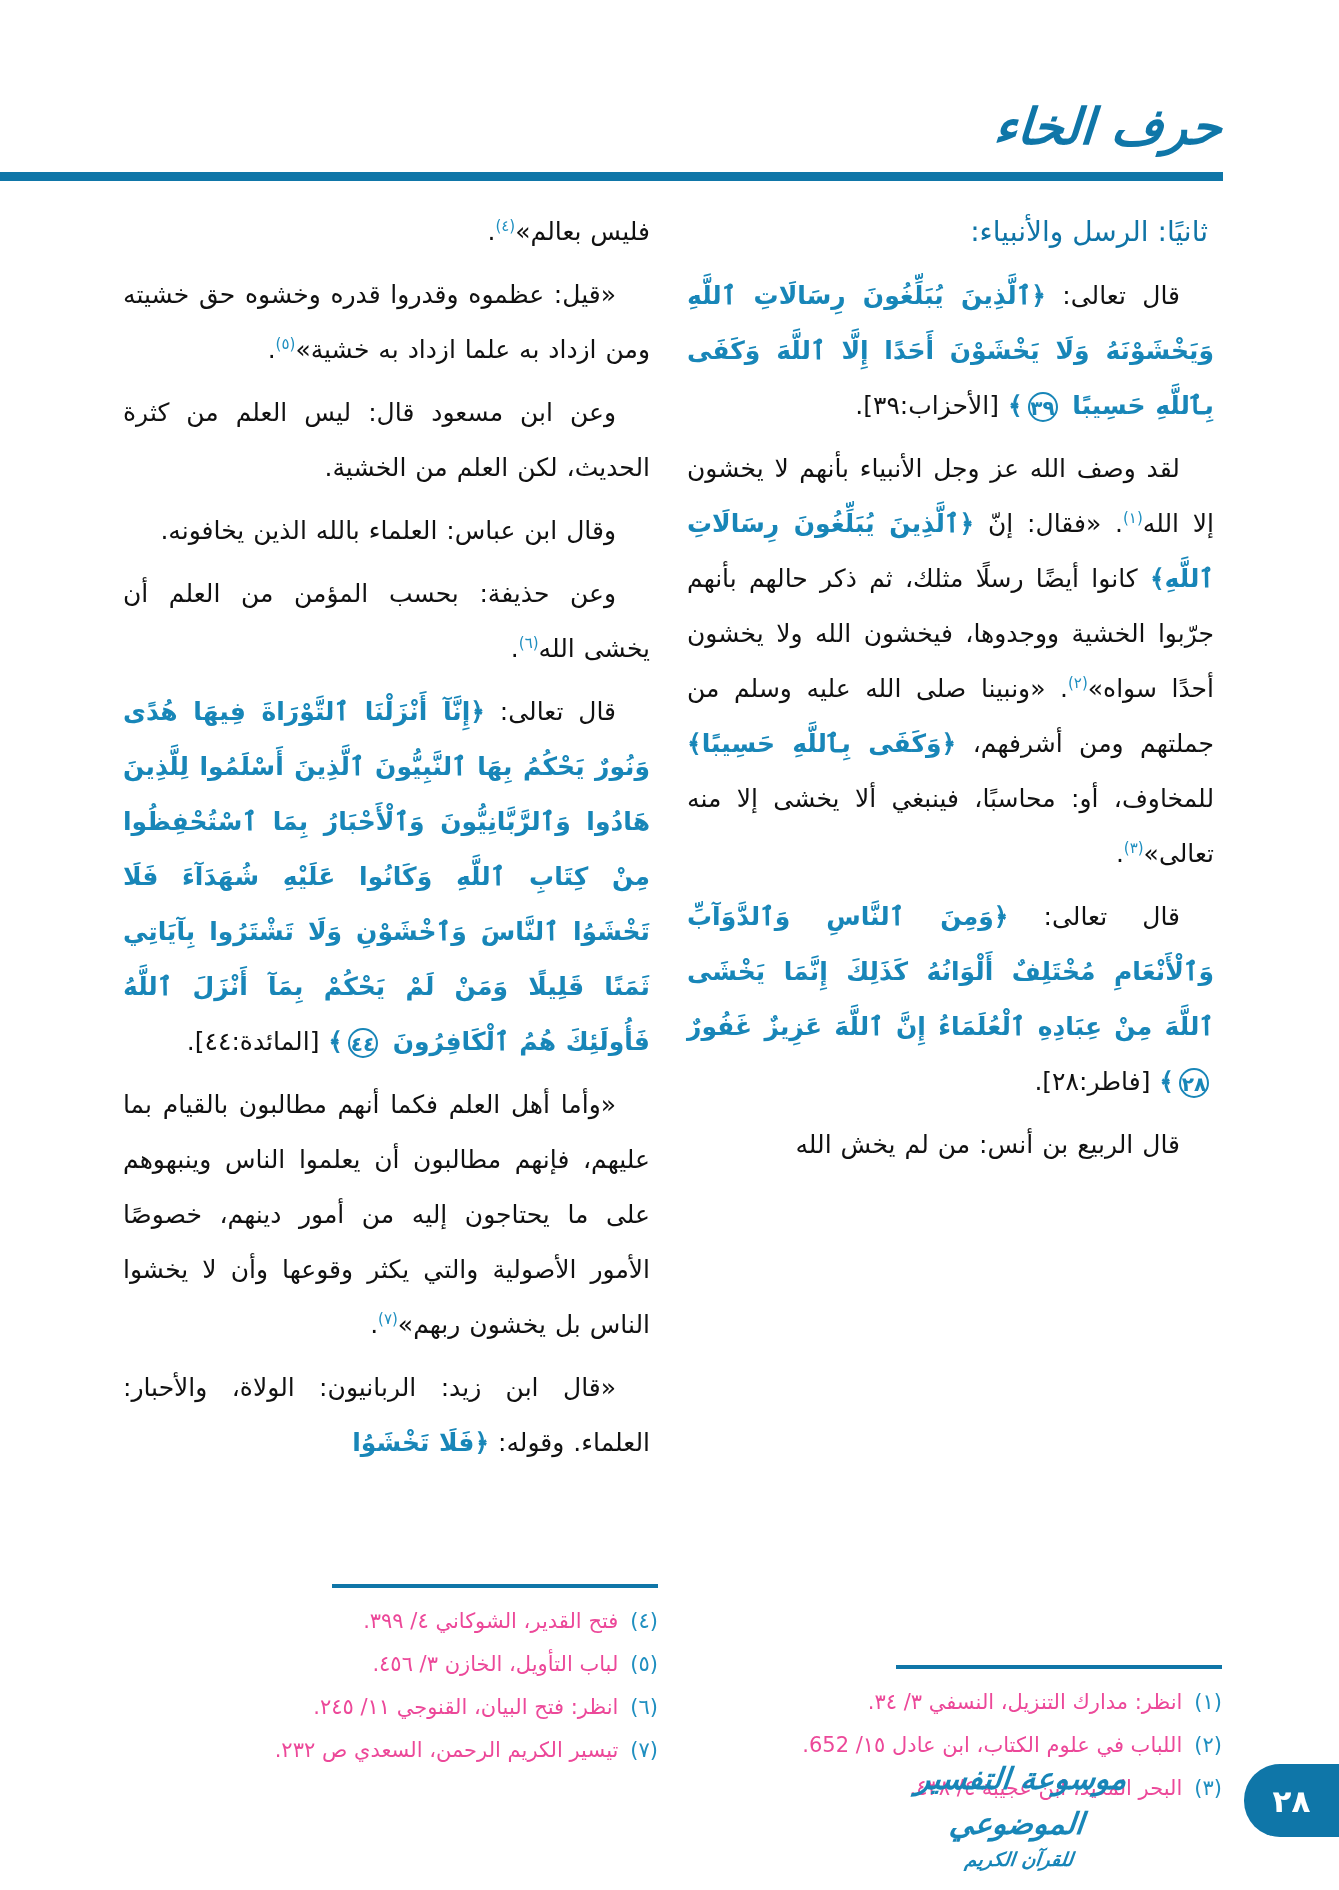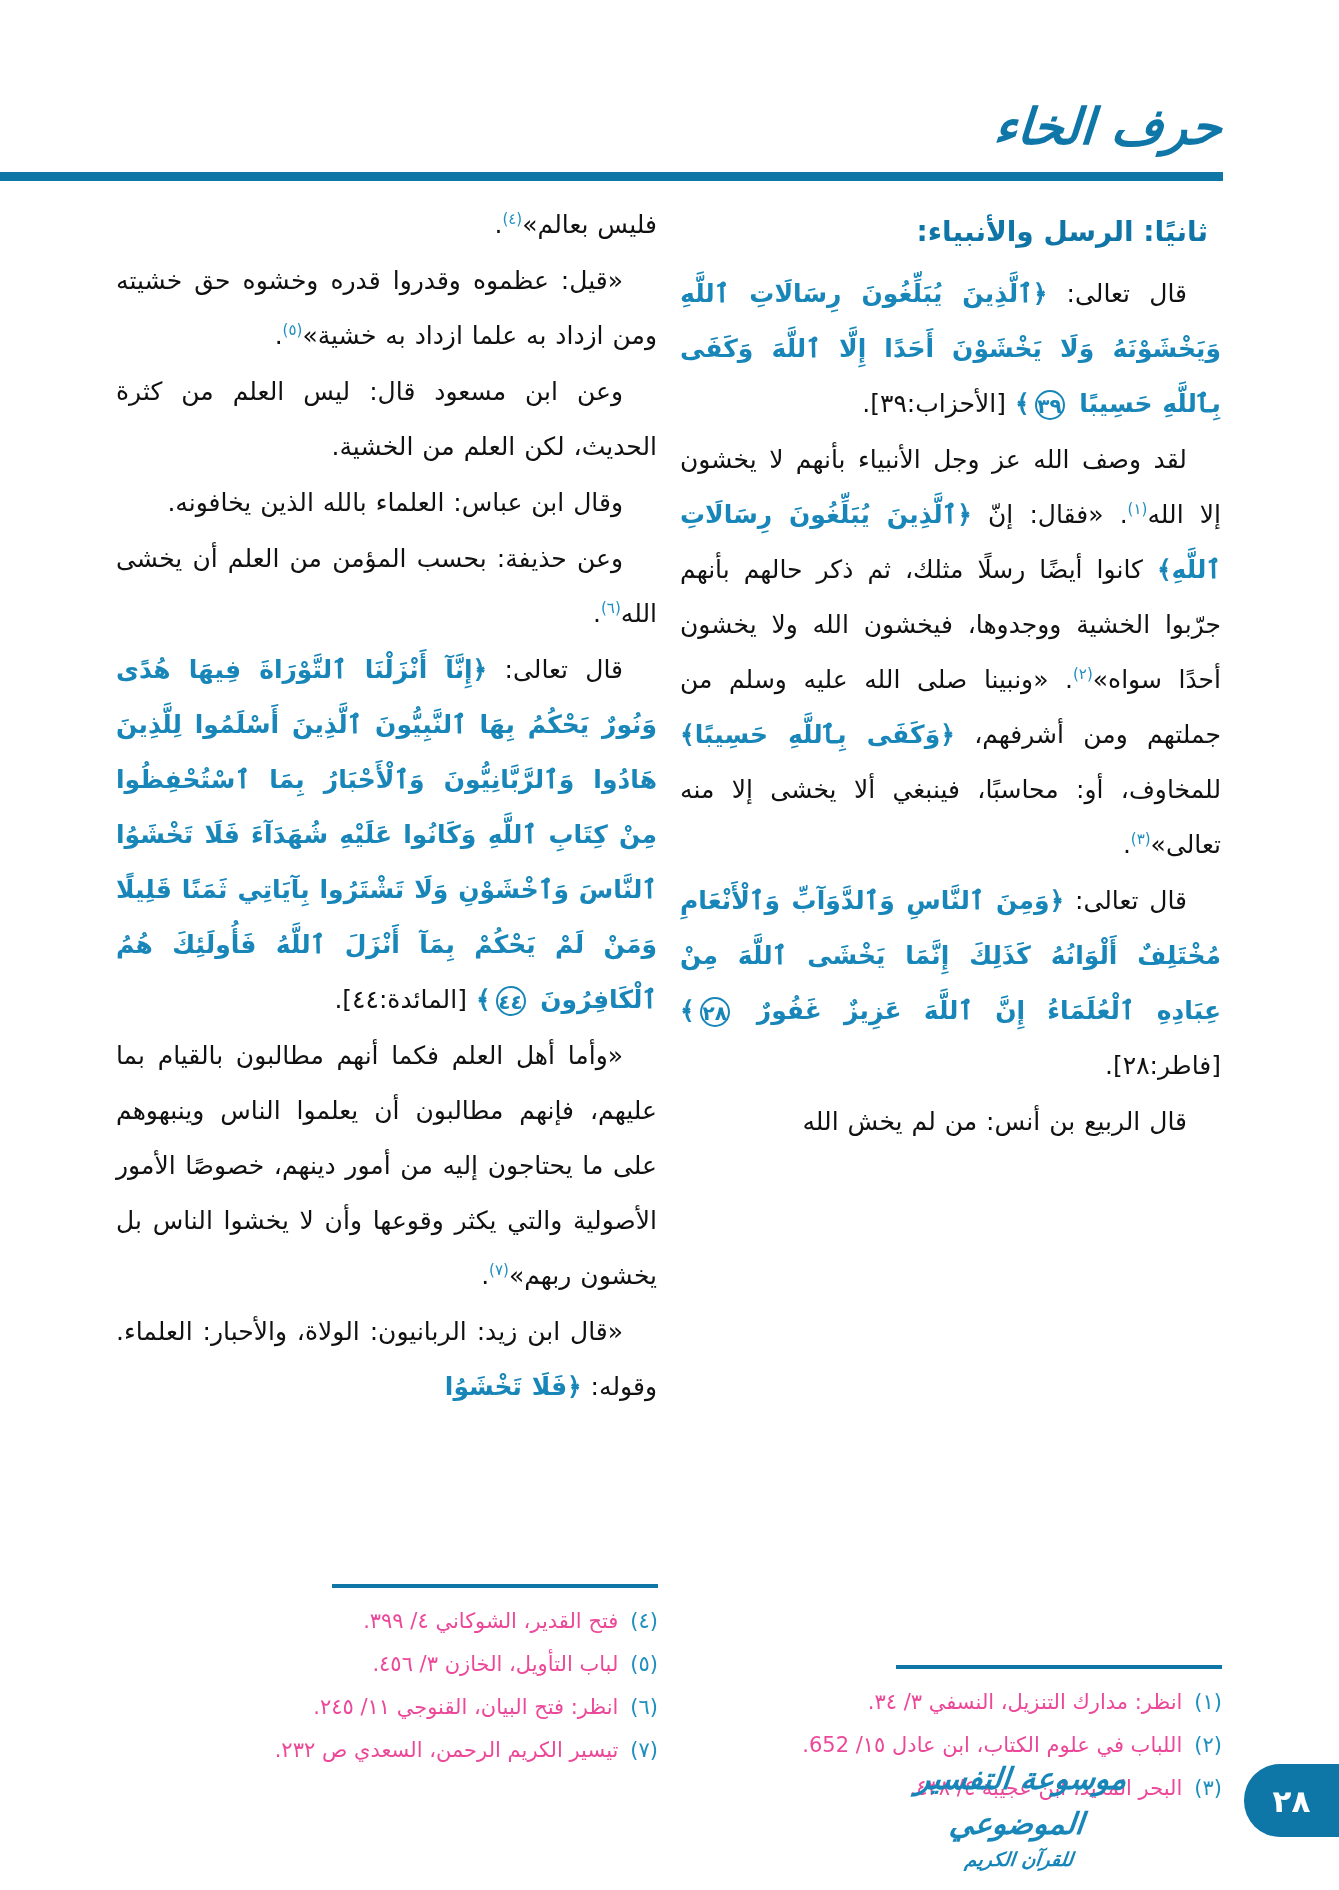--- a/index.html
+++ b/index.html
@@ -22,27 +22,27 @@
   
   .columns{
     position:absolute;top:196px;right:117px;width:1107px;
     display:flex;gap:21px;direction:rtl;align-items:flex-start;
   }
   .column{display:flex;flex-direction:column;width:543px;overflow:hidden;}
   .column-first{height:1614px;}
   .column-second{height:1576px;}
   .col-body{flex:0 1 auto;overflow:hidden;}
   .para{
-    margin:1px;font-size:25px;line-height:2.2;text-align:justify;
+    margin:8px;font-size:25px;line-height:2.2;text-align:justify;
     text-indent:34px;word-spacing:1px;
   }
   .para.noindent{text-indent:0;}
   .heading{
     margin:8px 0 6px;font-size:28px;line-height:2;
-    color:#0f74a6;font-weight:bold;text-indent:14px;
+    color:#0f74a6;font-weight:normal;text-indent:14px;
   }
   .seg-body{color:#111111;}
   .seg-quran{color:#1886b8;font-weight:bold;}
   .seg-footref{
     color:#1f8fc0;font-size:15px;vertical-align:super;line-height:1;
     font-weight:normal;
   }
   .seg-aynum{
     display:inline-block;min-width:30px;height:30px;line-height:28px;
     border:2px solid #1886b8;border-radius:50%;text-align:center;

